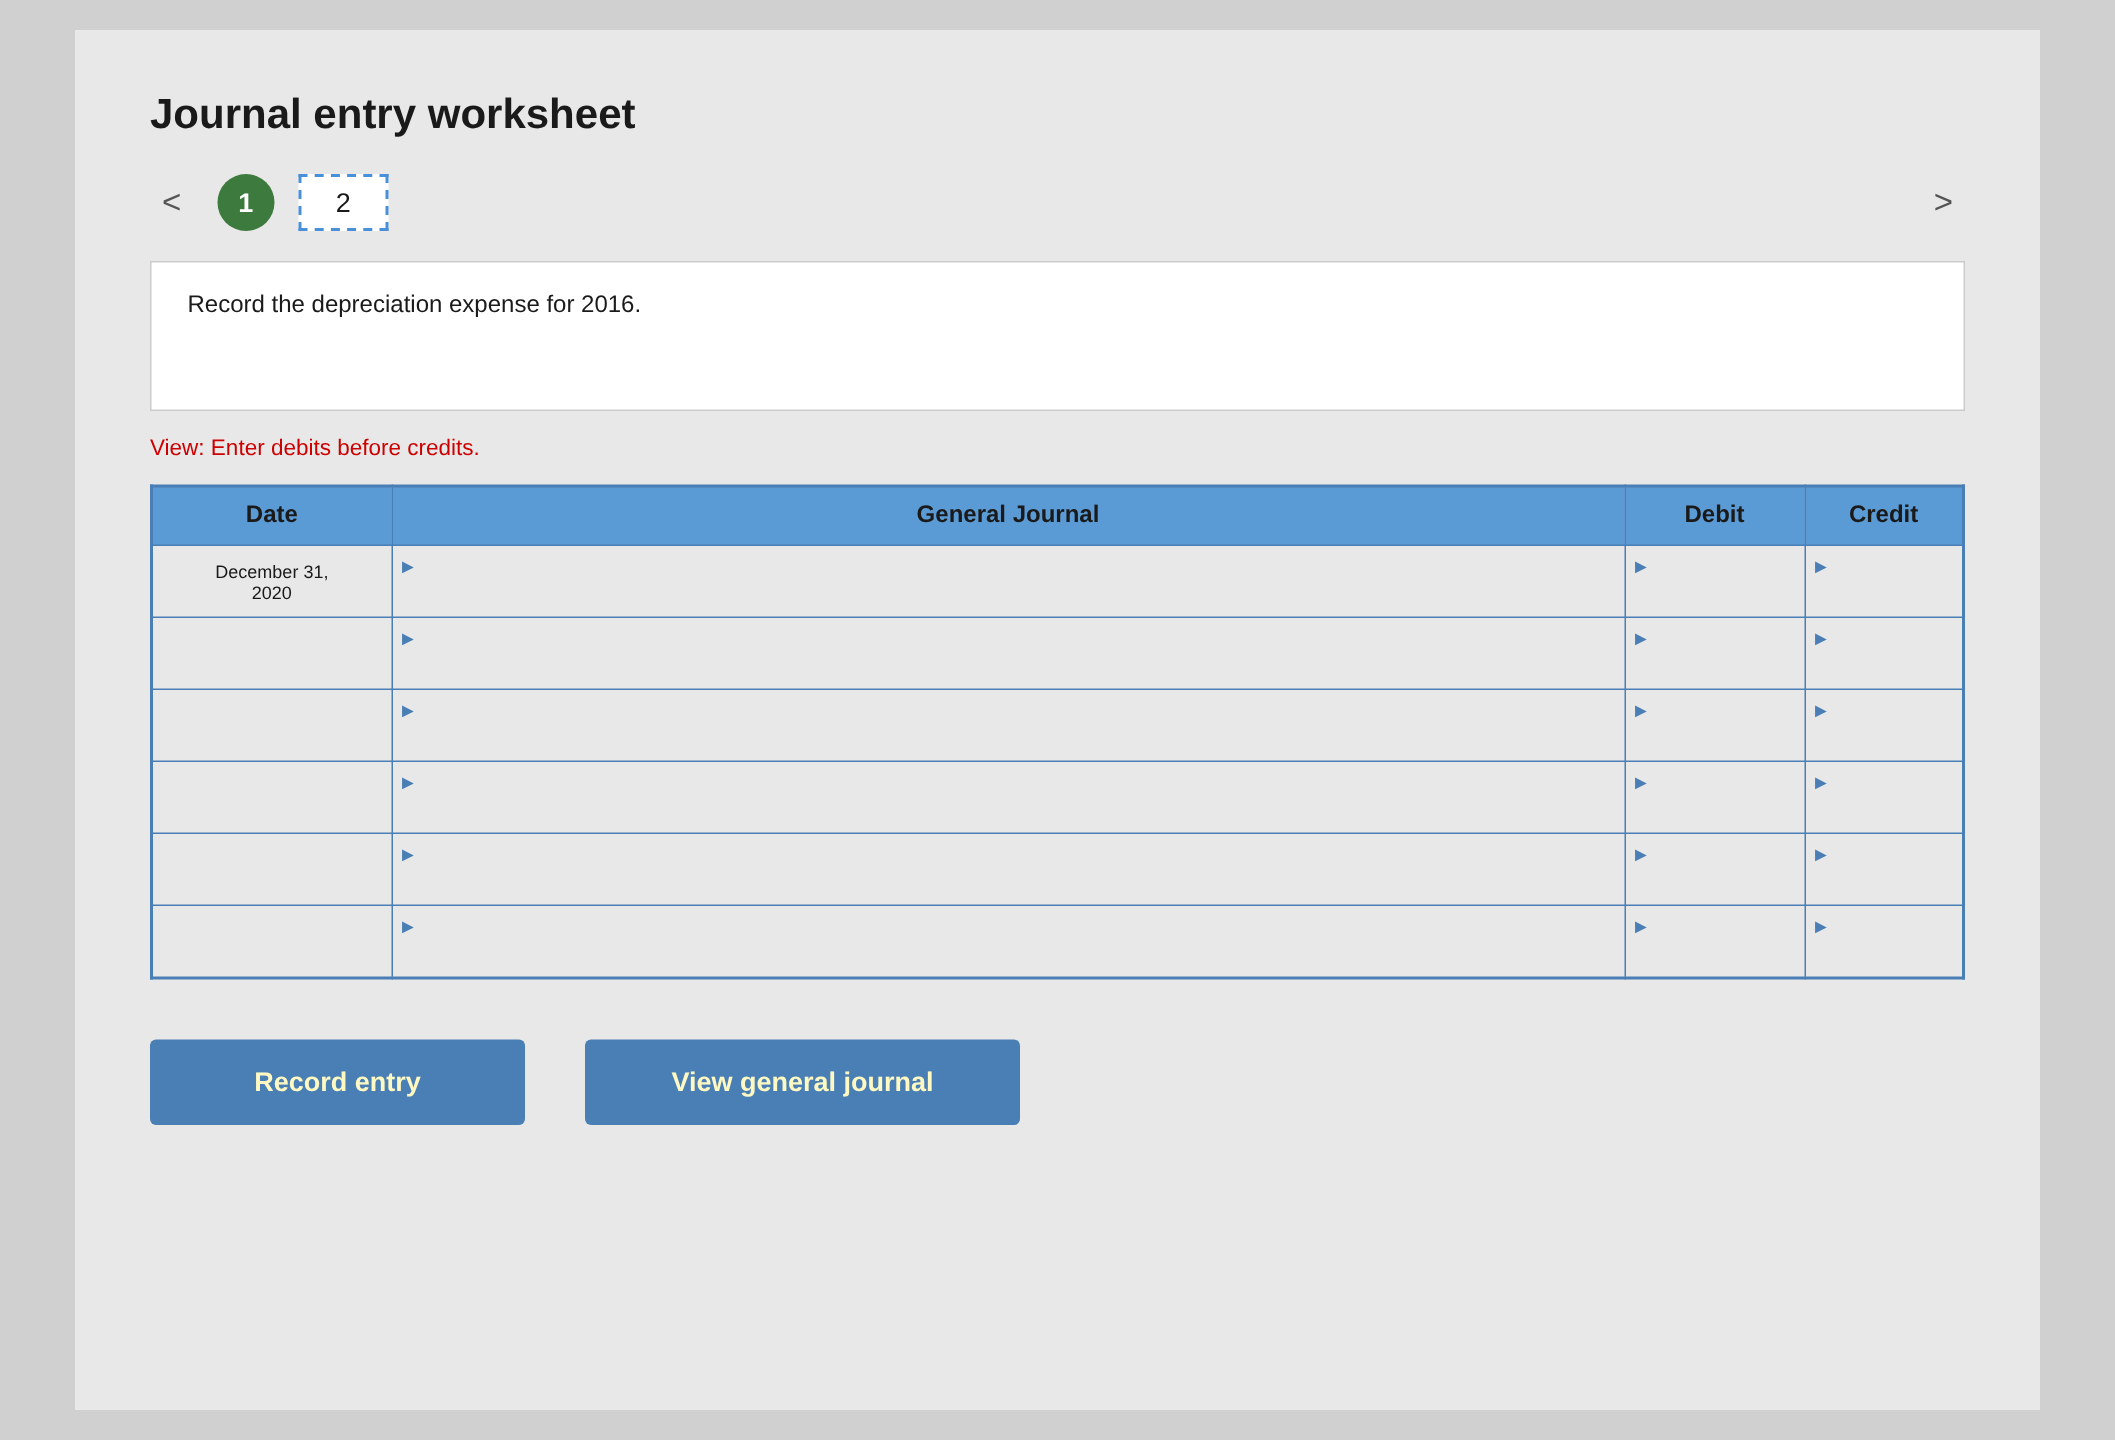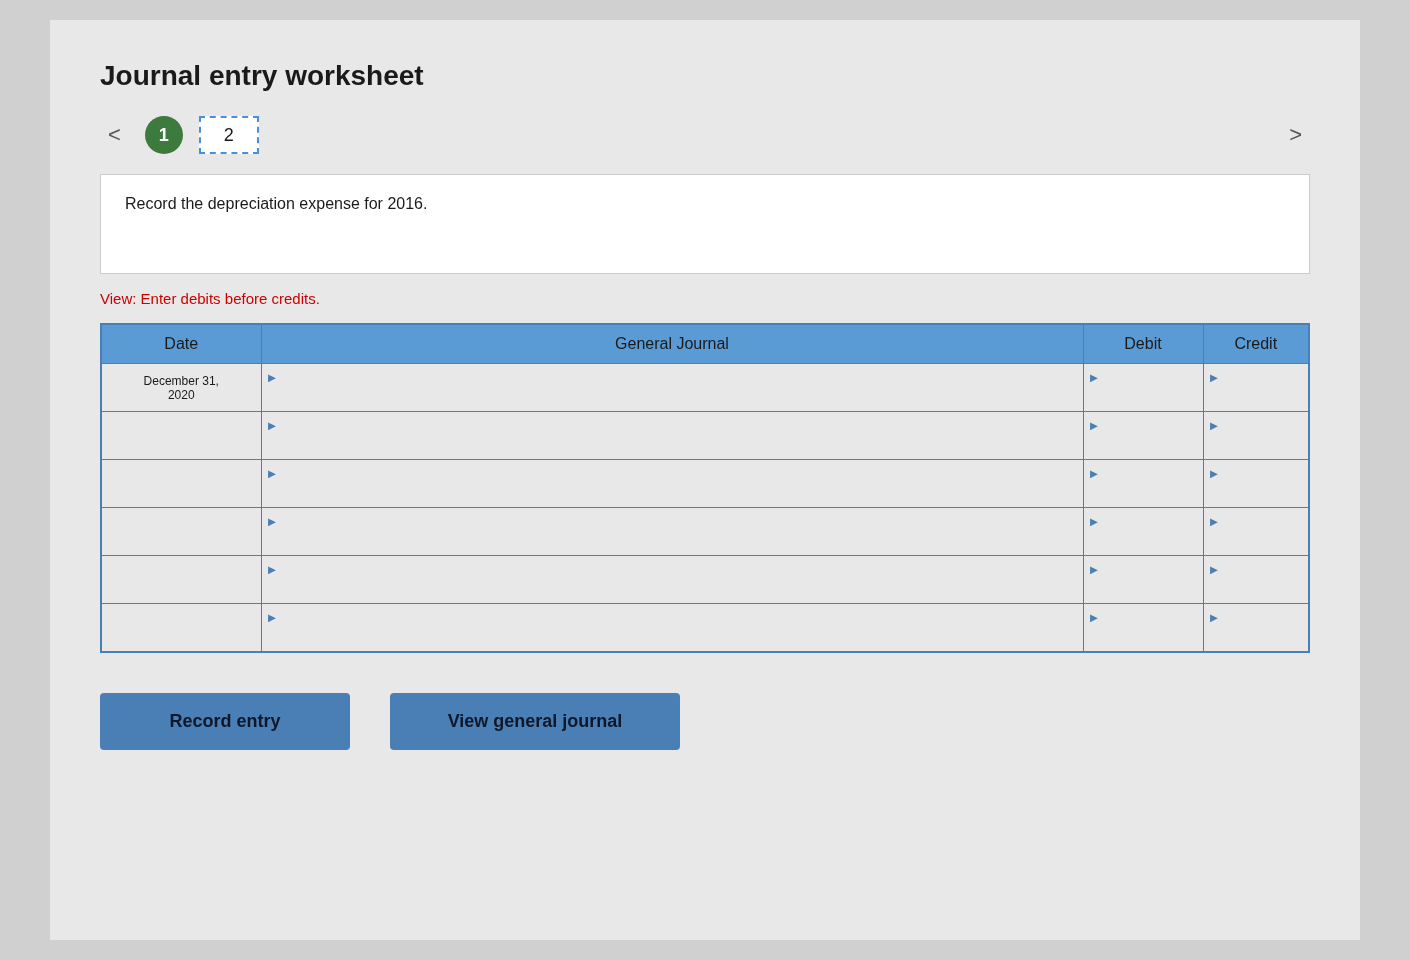--- a/index.html
+++ b/index.html
@@ -96,21 +96,21 @@
     .journal-table {
       width: 100%;
       border-collapse: collapse;
       border: 2px solid #4a7fb5;
       margin-bottom: 40px;
     }
 
     .journal-table thead tr th {
       background: #5b9bd5;
       color: #1a1a1a;
-      font-weight: normal;
+      font-weight: bold;
       font-size: 16px;
       padding: 10px 14px;
       border: 1px solid #4a7fb5;
       text-align: center;
     }
 
     .journal-table thead tr th.date-col {
       width: 160px;
     }
 
@@ -170,21 +170,21 @@
 
     .bottom-buttons {
       display: flex;
       gap: 0;
       align-items: center;
       margin-top: 10px;
     }
 
     .btn {
       background: #4a7fb5;
-      color: #0f172a;
+      color: #fef9c3;
       border: none;
       padding: 18px 0;
       font-size: 18px;
       font-weight: bold;
       cursor: pointer;
       border-radius: 4px;
       width: 250px;
       text-align: center;
     }
 

